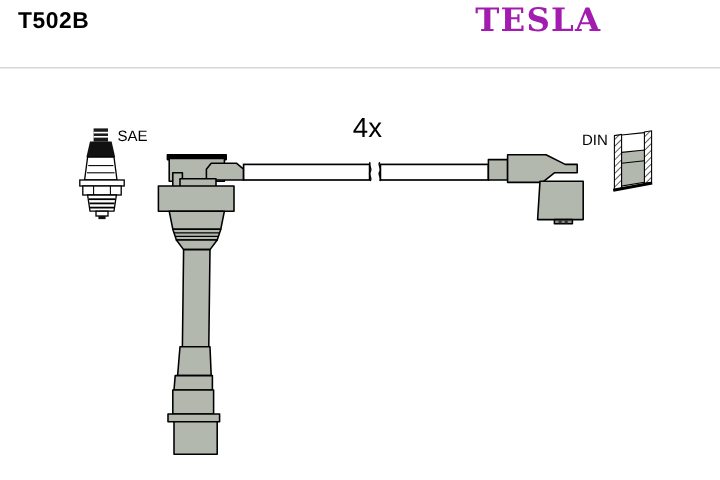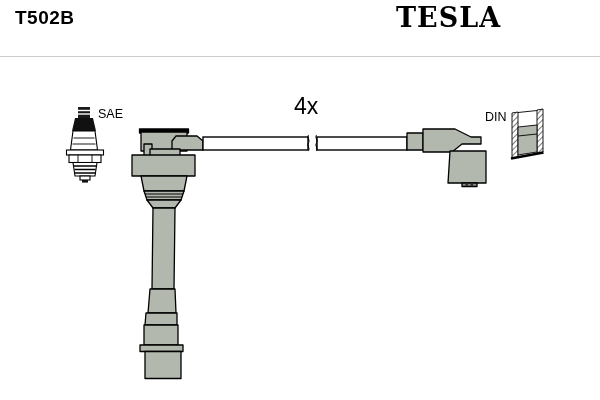--- a/index.html
+++ b/index.html
@@ -24,21 +24,21 @@
   .rule{position:absolute;left:0;top:56px;width:600px;height:1px}
   .diagram-svg{position:absolute;left:0;top:0}
   text{font-family:"Liberation Sans", sans-serif}
 </style>
 </head>
 <body>
 
 <div class="stage">
 
   <div class="part-number">T502B</div>
-  <div class="brand" style="color: #000000;">TESLA</div>
+  <div class="brand" style="color: #a21caf;">TESLA</div>
   <div class="rule" style="background: rgb(204, 204, 204);"></div>
 
   <svg class="diagram-svg" width="600" height="400" viewBox="0 0 600 400">
     <defs>
       <pattern id="hatch" width="4" height="4" patternUnits="userSpaceOnUse" patternTransform="rotate(45)">
         <rect width="4" height="4" fill="#ffffff"></rect>
         <line x1="0" y1="0" x2="0" y2="4" stroke="#222222" stroke-width="1.2"></line>
       </pattern>
     </defs>
 

